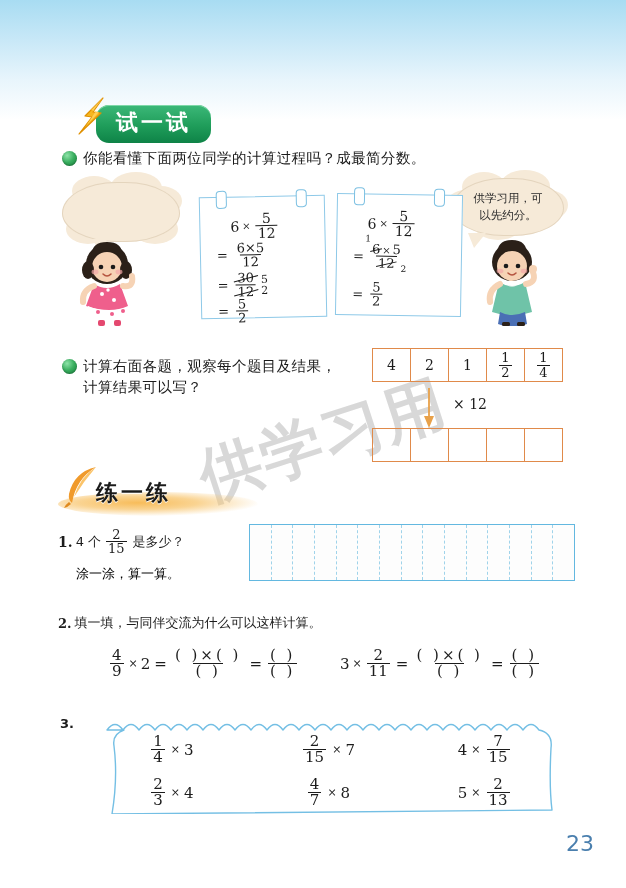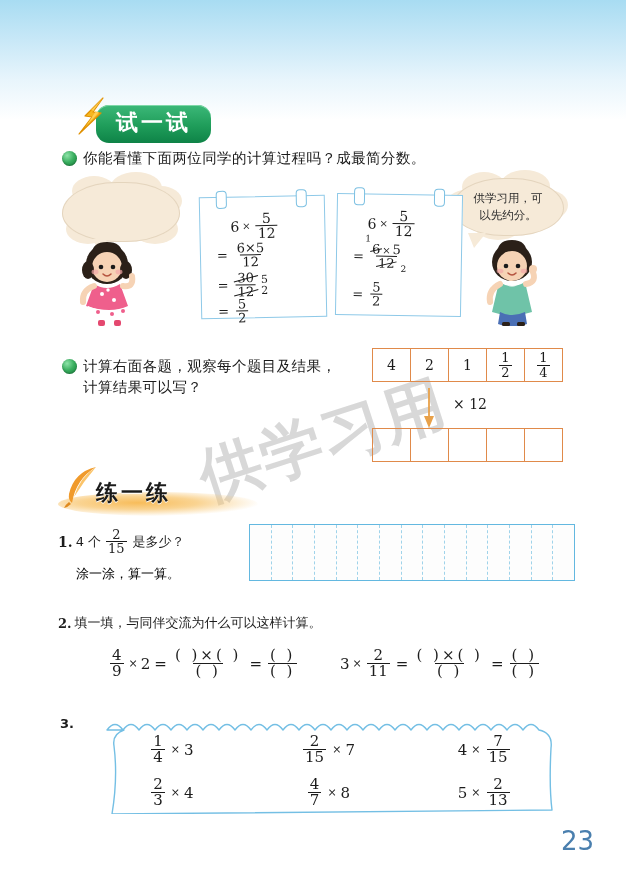--- a/index.html
+++ b/index.html
@@ -113,21 +113,21 @@
   .tornbox .inner-grid{position:absolute;left:0;top:14px;width:100%;height:86px;
     display:grid;grid-template-columns:1fr 1fr 1fr;grid-template-rows:1fr 1fr;
     align-items:center;justify-items:center;}
   .p3{font-family:"DejaVu Serif","Liberation Serif",serif;font-size:15px;color:#1c1c1c;
     display:flex;align-items:center;}
 
   .num-lbl{position:absolute;font-family:"DejaVu Sans","Liberation Sans",sans-serif;
     font-size:13px;font-weight:700;color:#1b1b1b;}
   .pageno{position:absolute;right:32px;bottom:32px;
     font-family:"DejaVu Sans","Liberation Sans",sans-serif;
-    font-size:26px;color:#4a7fae;}
+    font-size:22px;color:#4a7fae;}
 </style>
 </head>
 <body>
 
 <div class="page">
 
   <div class="watermark">供学习用</div>
 
   <svg class="bolt" viewBox="0 0 38 40">
     <path d="M30 2 L12 20 L19 21 L6 38 L28 17 L20 16 Z" fill="#f5b720" stroke="#e09000" stroke-width="1.2" stroke-linejoin="round"></path>

